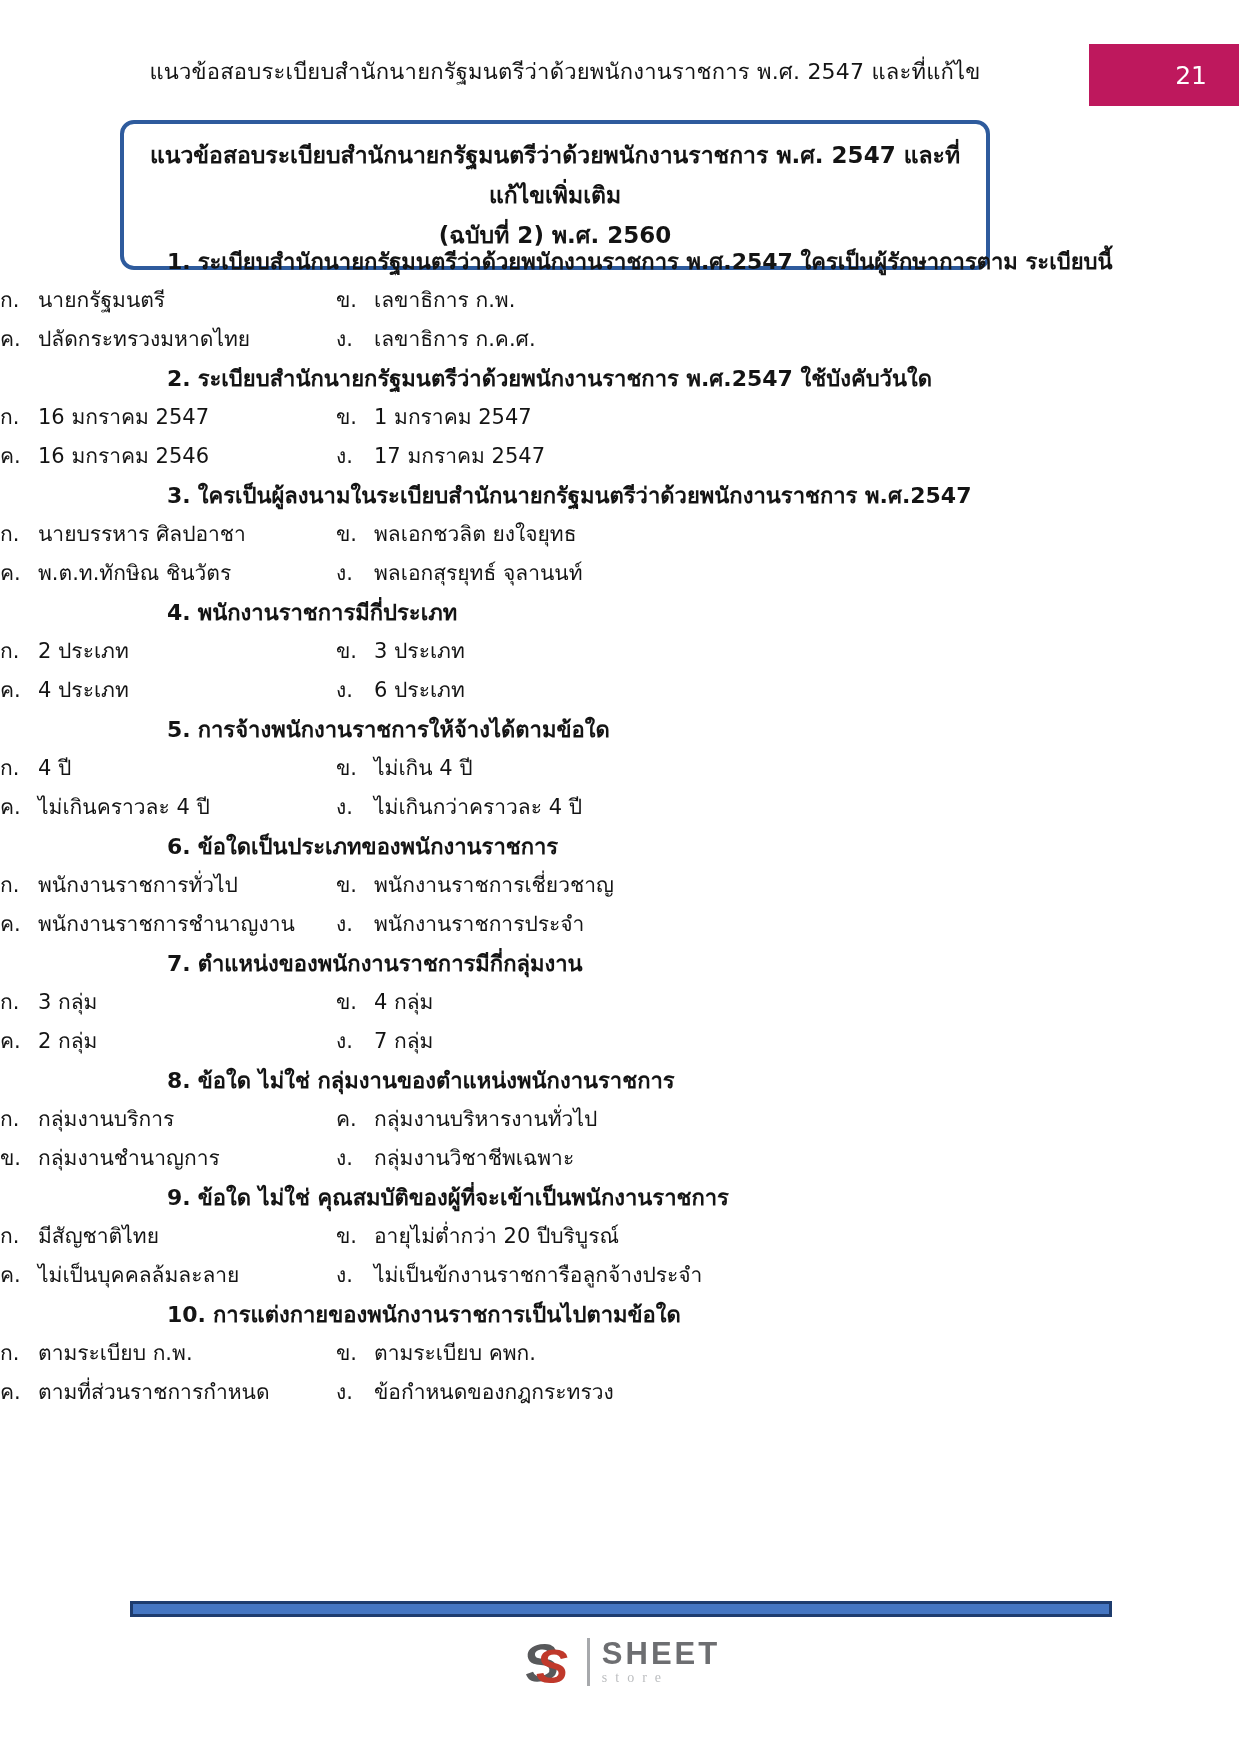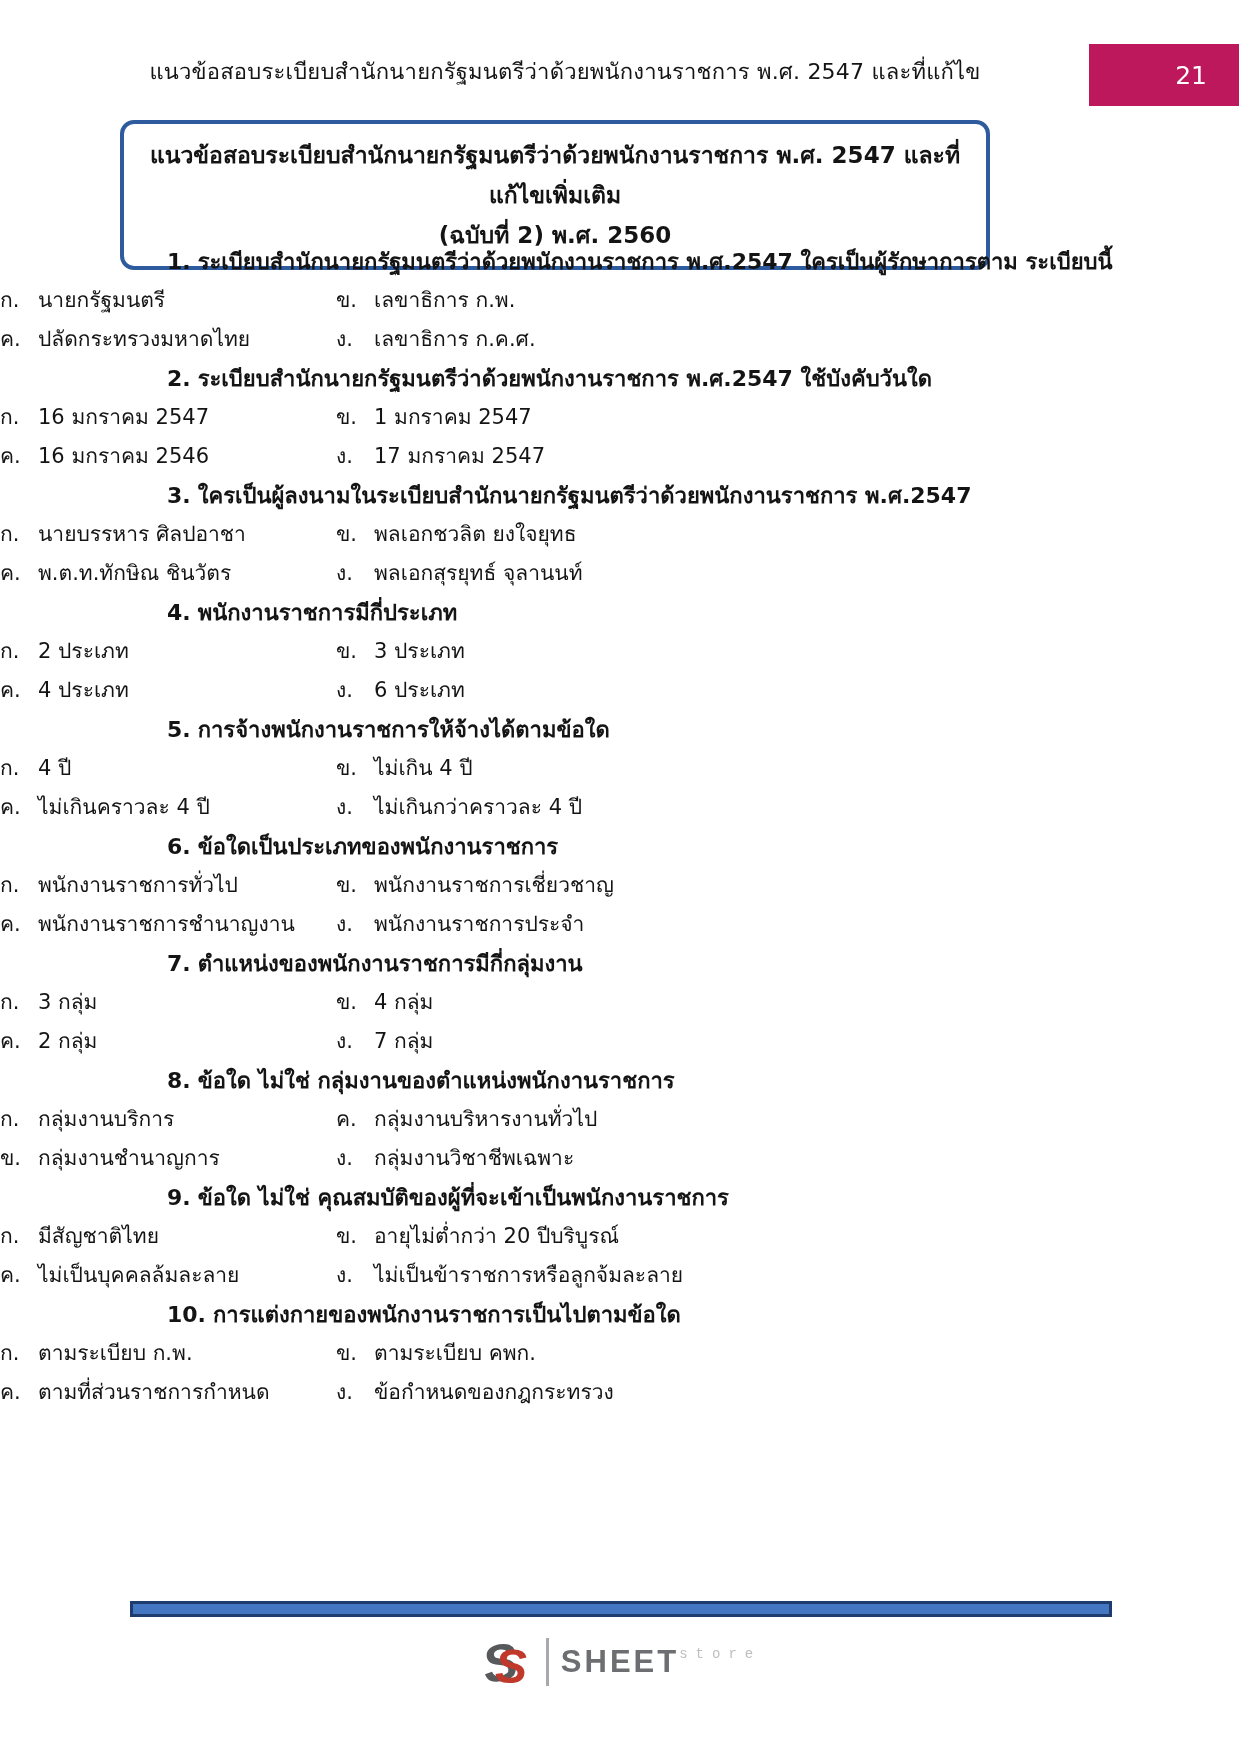--- a/index.html
+++ b/index.html
@@ -39,28 +39,28 @@
   
   .footer-rule{
     position:absolute;top:1601px;left:130px;width:976px;height:10px;
     background:#4576c2;border:3px solid #1e3c6e;box-sizing:content-box;
   }
   .footer-logo{
     position:absolute;top:1633px;left:0;width:100%;
     display:flex;justify-content:center;align-items:center;gap:12px;
   }
   .logo-divider{width:3px;height:48px;background:#a7a9ac;}
-  .brand-text{display:flex;flex-direction:row;justify-content:center;}
+  .brand-text{display:flex;flex-direction:column;justify-content:center;}
   .brand-name{
     font-size:31px;font-weight:bold;color:#6d6e71;letter-spacing:3px;line-height:32px;
     font-family:"Liberation Sans",sans-serif;
   }
   .brand-sub{
     font-size:14px;color:#bcbec0;letter-spacing:8px;line-height:16px;
-    font-family:Liberation Mono, monospace;
+    font-family:Liberation Serif, serif;
   }
 </style>
 </head>
 <body>
 
 <div class="page-header">
   <div class="header-title">แนวข้อสอบระเบียบสำนักนายกรัฐมนตรีว่าด้วยพนักงานราชการ พ.ศ. 2547 และที่แก้ไข</div>
   <div class="page-num-box">
     <span>21</span>
   </div>
@@ -240,21 +240,21 @@
       <div class="choice">
         <span class="c-label">ก.</span><span class="c-text">มีสัญชาติไทย</span>
       </div>
       <div class="choice">
         <span class="c-label">ข.</span><span class="c-text">อายุไม่ต่ำกว่า 20 ปีบริบูรณ์</span>
       </div>
       <div class="choice">
         <span class="c-label">ค.</span><span class="c-text">ไม่เป็นบุคคลล้มละลาย</span>
       </div>
       <div class="choice">
-        <span class="c-label">ง.</span><span class="c-text">ไม่เป็นข้าราชการหรือลูกจ้มละลาย</span>
+        <span class="c-label">ง.</span><span class="c-text">ไม่เป็นข้กงานราชการือลูกจ้างประจำ</span>
       </div>
     </div>
   </div>
 
   <div class="question-block">
     <div class="q-line">
       <span class="q-num">10.</span><span class="q-text">การแต่งกายของพนักงานราชการเป็นไปตามข้อใด</span>
     </div>
     <div class="choices">
       <div class="choice">

